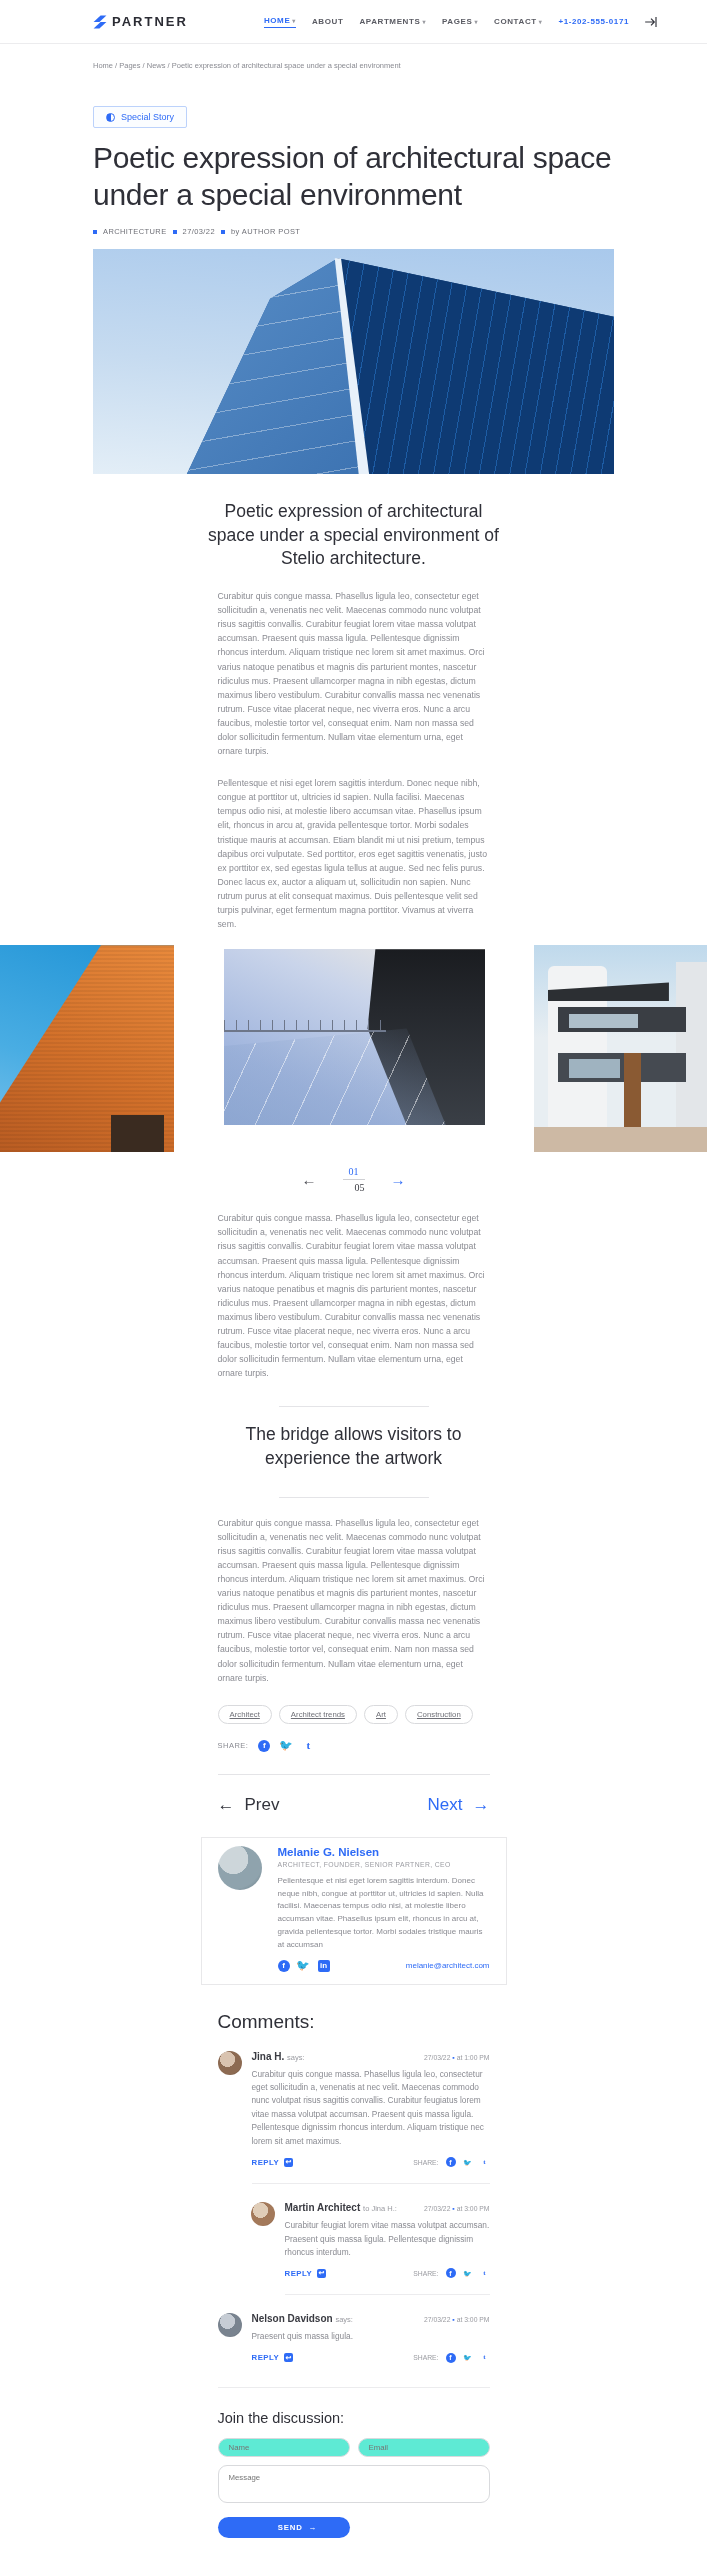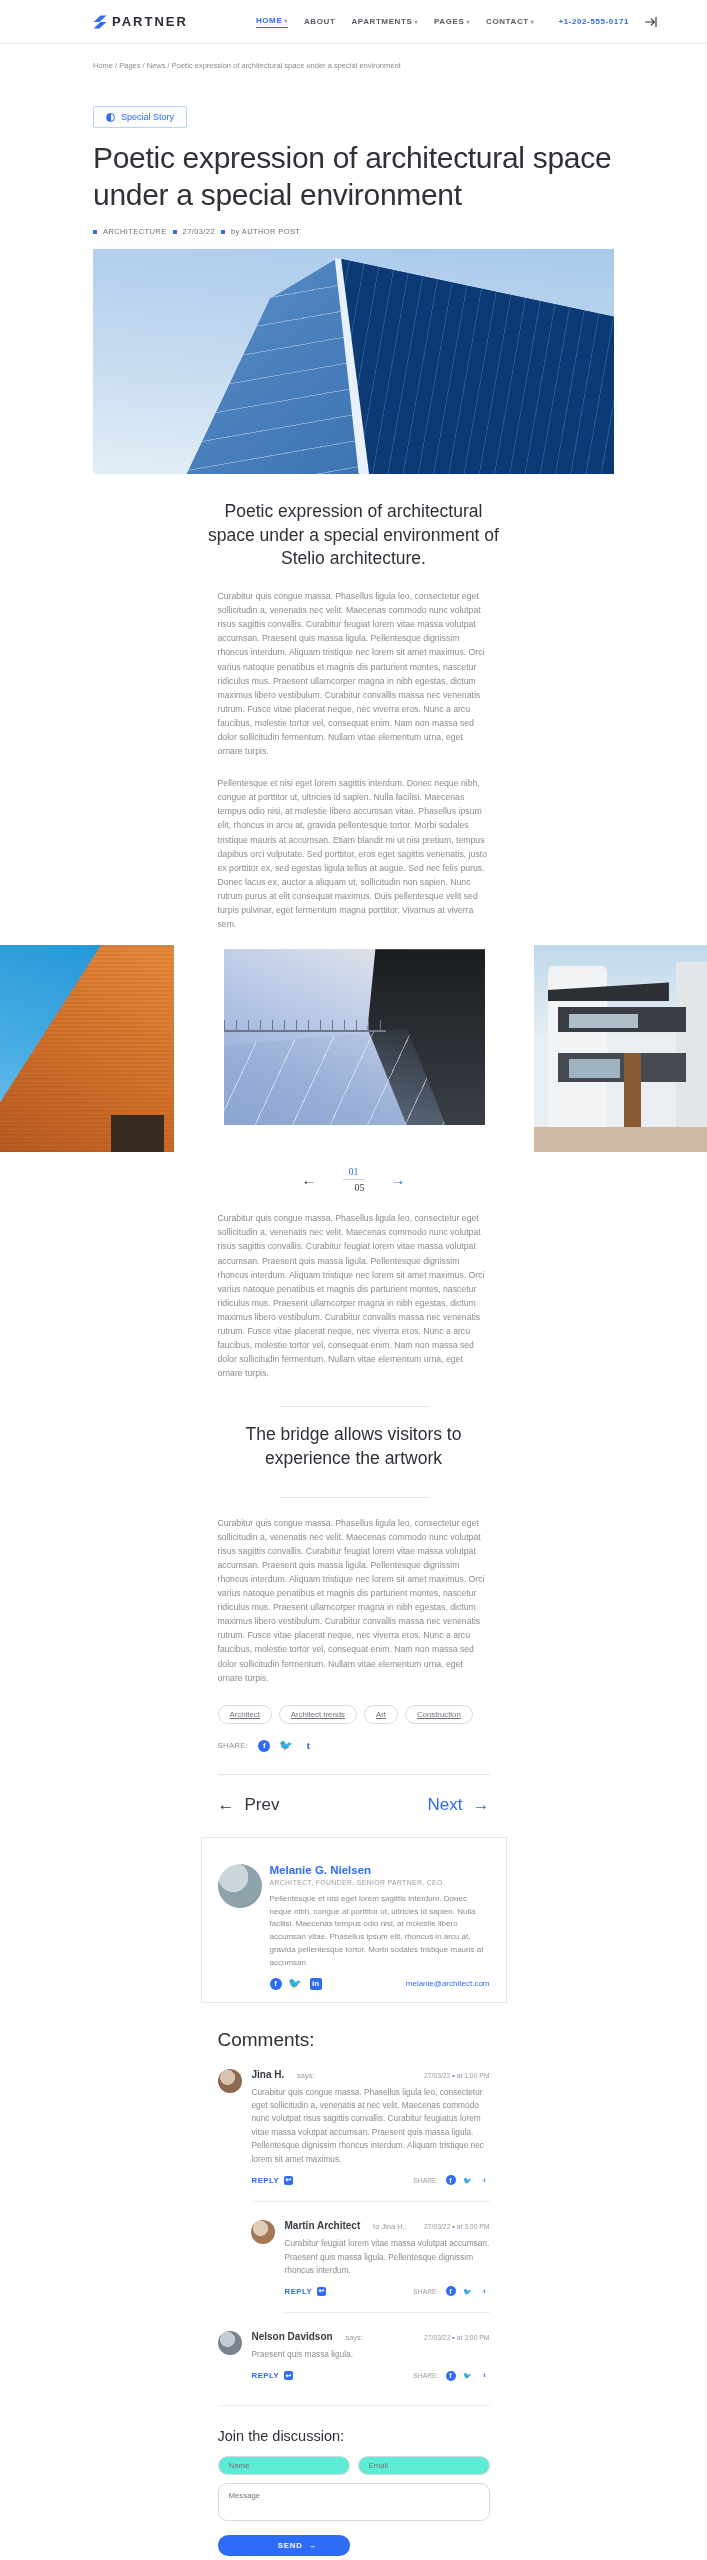--- a/index.html
+++ b/index.html
@@ -9,21 +9,21 @@
   
   .hdr { height:44px; display:flex; align-items:center; justify-content:space-between;
          padding:0 50px 0 93px; border-bottom:1px solid #ececee; }
   .logo { display:flex; align-items:center; gap:5px; }
   .logo svg { display:block; }
   .logo-txt { font-size:13px; font-weight:bold; letter-spacing:2px; color:#2b2c34; }
   .nav { display:flex; align-items:center; gap:16px; }
   .nav a { text-decoration:none; font-size:8px; letter-spacing:.6px; color:#5a5b63; font-weight:bold; }
   .nav a .car { font-size:6px; color:#9a9ba1; margin-left:2px; }
   .nav a.active { color:#2e6bf6; border-bottom:1px solid #2e6bf6; padding-bottom:2px; }
-  .nav a.phone { color:#2e6bf6;margin-left:8px; }
+  .nav a.phone { color:#2e6bf6; }
   .hdr-arrow { color:#33343c; }
 
   
   .crumbs { padding:17px 93px 0; font-size:7.5px; color:#8a8b92; }
   .badge { margin:36px 0 0 93px; display:inline-flex; align-items:center; gap:6px;
            border:1px solid #bcd2fb; border-radius:2px; padding:5px 12px;
            color:#2e6bf6; font-size:9px; background:#fbfdff; }
   .badge-dot { width:9px; height:9px; border-radius:50%; border:1.5px solid #2e6bf6;
                background:linear-gradient(90deg,#2e6bf6 55%,transparent 55%); }
   h1.title { margin:12px 93px 0; font-size:30px; line-height:1.22; font-weight:500;
@@ -109,22 +109,22 @@
          justify-content:center; text-decoration:none; line-height:1; }
   .soc.tw { background:transparent; color:#2e6bf6; font-size:11px; }
   .soc.tb { background:transparent; color:#2e6bf6; font-size:11px; font-family:"Liberation Serif",serif; }
 
   .prevnext { width:272px; margin:22px auto 0; padding-top:20px; border-top:1px solid #e4e4e7;
               display:flex; justify-content:space-between; align-items:center; }
   .pn { font-size:17px; text-decoration:none; color:#33343c; display:flex; gap:10px; align-items:center; }
   .pn.next { color:#2e6bf6; }
 
   
-  .author { width:306px; margin:22px auto 0; border:1px solid #e8e8ea; padding:26px 16px 12px;
-            display:flex; gap:8px; }
+  .author { width:306px; margin:22px auto 0; border:1px solid #e8e8ea; padding:8px 16px 12px;
+            display:flex; gap:16px; }
   .avatar { width:44px; height:44px; border-radius:50%; flex:none;
             background:radial-gradient(circle at 35% 30%, #cdd6da 0 35%, #8fa3ad 36% 70%, #5d7078 100%); }
   .a-name { color:#2e6bf6; font-size:11.5px; font-weight:bold; }
   .a-role { font-size:6.8px; color:#9a9ba1; letter-spacing:.4px; margin-top:3px; }
   .a-bio { font-size:8px; line-height:1.6; color:#8a8b92; margin-top:7px; }
   .a-foot { display:flex; justify-content:space-between; align-items:center; margin-top:8px; }
   .a-soc { display:flex; gap:8px; }
   .a-mail { font-size:8px; color:#2e6bf6; text-decoration:none; }
   .soc.sq { border-radius:2px; }
 
@@ -132,21 +132,21 @@
   .cwrap { width:272px; margin:26px auto 0; }
   h3.c-head { font-size:19px; font-weight:500; color:#2f3038; }
   .comment { display:flex; gap:10px; margin-top:18px; }
   .comment.indent { margin-left:33px; }
   .cav { width:24px; height:24px; border-radius:50%; flex:none; }
   .cav.a1 { background:radial-gradient(circle at 40% 35%, #d9c3b0 0 35%, #8c6a52 36% 70%, #4e3a2c 100%); }
   .cav.a2 { background:radial-gradient(circle at 40% 35%, #e0cdb8 0 35%, #a3795a 36% 70%, #6b4632 100%); }
   .cav.a3 { background:radial-gradient(circle at 40% 35%, #c6ccd4 0 35%, #79838f 36% 70%, #3e4752 100%); }
   .c-top { display:flex; justify-content:space-between; align-items:baseline; }
   .c-name { font-size:10px; font-weight:bold; color:#3a3b42; }
-  .c-says { font-size:7.5px; color:#9a9ba1; font-weight:normal;margin-left:10px; }
+  .c-says { font-size:7.5px; color:#9a9ba1; font-weight:normal; }
   .c-date { font-size:6.8px; color:#9a9ba1; }
   .c-date .bdot { color:#2e6bf6; }
   .c-text { font-size:8.3px; line-height:1.62; color:#8a8b92; margin-top:6px; }
   .c-actions { display:flex; justify-content:space-between; align-items:center; margin-top:9px; }
   .reply { font-size:7.8px; font-weight:bold; color:#2e6bf6; letter-spacing:.5px;
            text-decoration:none; display:flex; align-items:center; gap:5px; }
   .reply-ic { width:9px; height:9px; background:#2e6bf6; border-radius:2px; color:#fff;
               font-size:7px; display:inline-flex; align-items:center; justify-content:center; }
   .c-share { display:flex; align-items:center; gap:7px; }
   .c-share .soc { width:10px; height:10px; font-size:7px; }

